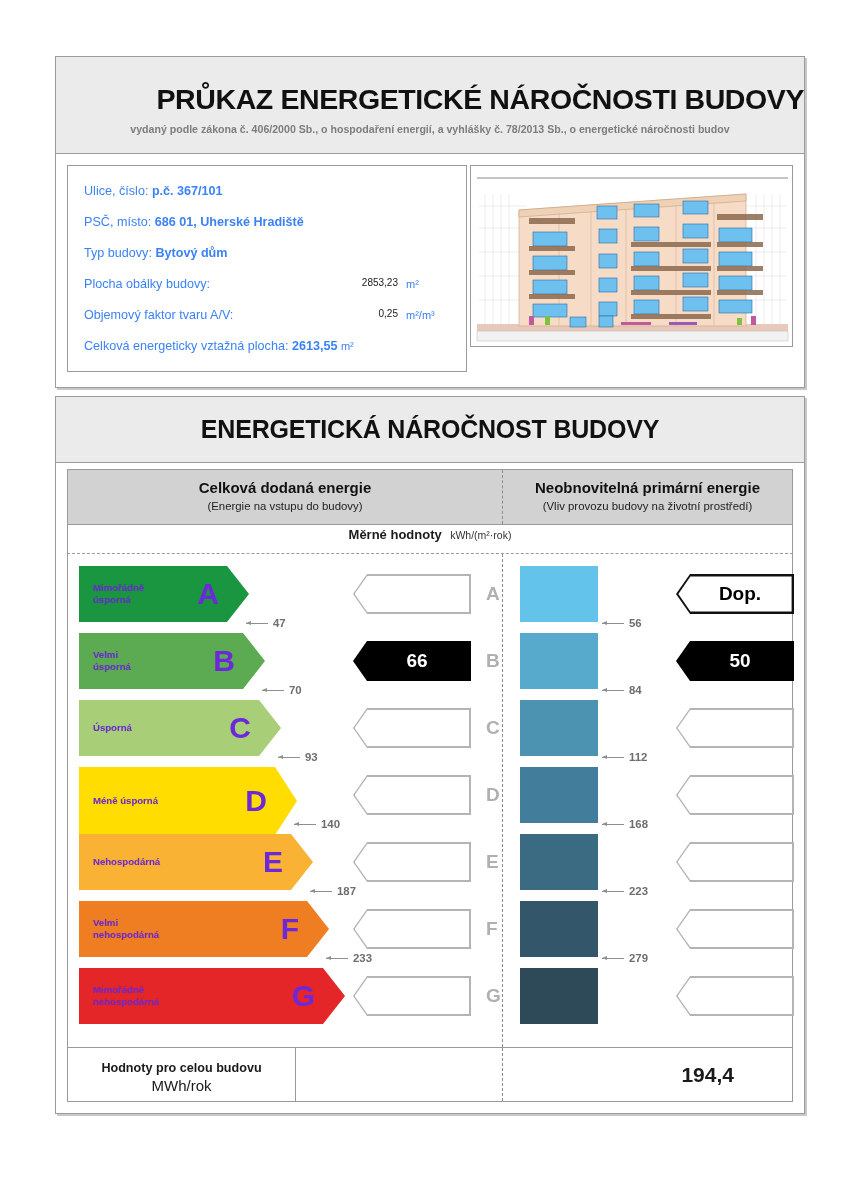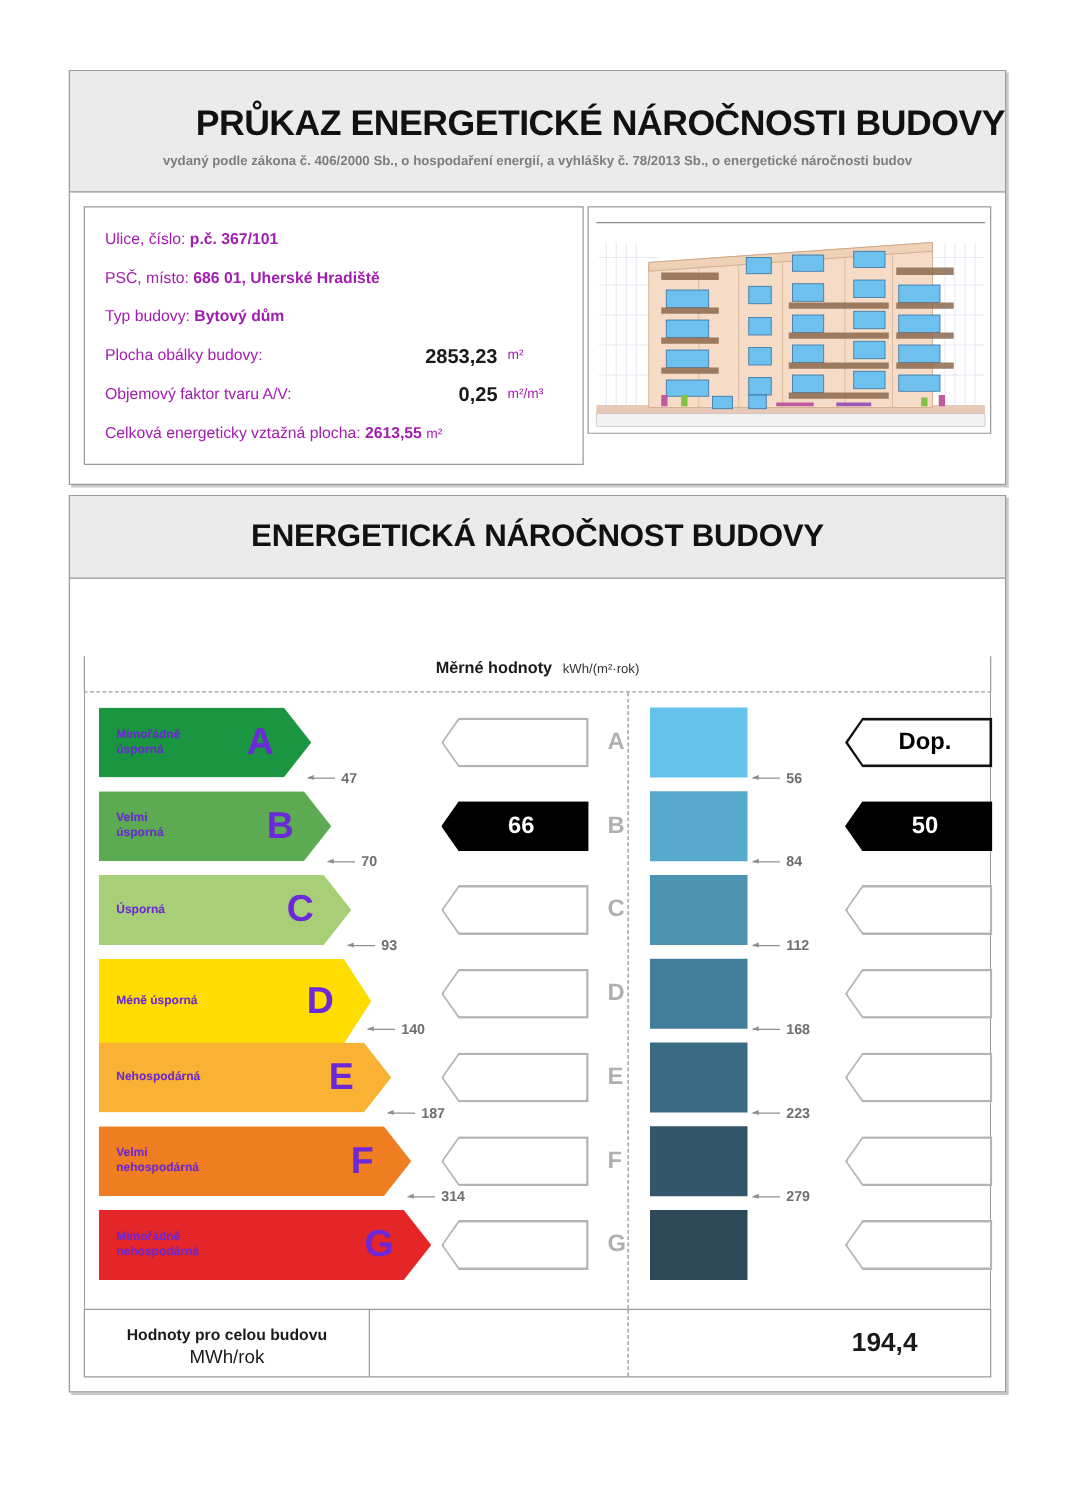--- a/index.html
+++ b/index.html
@@ -62,30 +62,30 @@
     width: 400px; height: 207px;
     border: 1px solid #9a9a9a;
     box-sizing: border-box;
     background: #fff;
   }
   .ident-row {
     position: absolute;
     left: 16px;
     font-size: 12.6px;
     white-space: nowrap;
-    color: #a21caf;
+    color: #3b82f6;
   }
   .ident-row .lbl { font-weight: normal; }
   .ident-row .val { font-weight: bold; }
   .ident-row .unit { font-weight: normal; font-size: 11px; }
   .ident-num {
     position: absolute;
     text-align: right;
-    font-weight: bold;
-    font-size: 16px;
+    font-weight: normal;
+    font-size: 10px;
   }
 
   .photo-box {
     position: absolute;
     left: 414px; top: 108px;
     width: 323px; height: 182px;
     border: 1px solid #9a9a9a;
     box-sizing: border-box;
     background: #ffffff;
     overflow: hidden;
@@ -436,20 +436,30 @@
       </svg>
     </div>
   </div>
 
   <div class="panel" id="panel-performance">
 
     <div class="section-band">
       <div class="section-title">ENERGETICKÁ NÁROČNOST BUDOVY</div>
     </div>
 
+    <div class="cols-head">
+      <div class="half left">
+        <div class="ch-title">Celková dodaná energie</div>
+        <div class="ch-sub">(Energie na vstupu do budovy)</div>
+      </div>
+      <div class="half right">
+        <div class="ch-title">Neobnovitelná primární energie</div>
+        <div class="ch-sub">(Vliv provozu budovy na životní prostředí)</div>
+      </div>
+    </div>
 
     <div class="measured-row">
       <span class="m-main">Měrné hodnoty</span>
       <span class="m-unit">kWh/(m²·rok)</span>
     </div>
 
     <div class="scale-area">
       <div class="vdivider"></div>
 
       <div class="class-arrow" style="left:11px; top:12px; width:170px; height:56px;">
@@ -490,21 +500,21 @@
         <div class="ca-desc">Mimořádně
 nehospodárná</div>
         <div class="ca-letter">G</div>
       </div>
 
       <div class="threshold" style="left:178px; top:63px;"><span class="tick"></span><span>47</span></div>
       <div class="threshold" style="left:194px; top:130px;"><span class="tick"></span><span>70</span></div>
       <div class="threshold" style="left:210px; top:197px;"><span class="tick"></span><span>93</span></div>
       <div class="threshold" style="left:226px; top:264px;"><span class="tick"></span><span>140</span></div>
       <div class="threshold" style="left:242px; top:331px;"><span class="tick"></span><span>187</span></div>
-      <div class="threshold" style="left:258px; top:398px;"><span class="tick"></span><span>314</span></div>
+      <div class="threshold" style="left:258px; top:398px;"><span class="tick"></span><span>233</span></div>
 
       <div class="hex empty" style="left:285px; top:20px;  width:118px; height:40px;">
           <div class="hx-fill"></div>
           <div class="hx-inner"></div>
         </div>
       <div class="hex-letter" style="left:418px; top:29px;">A</div>
 
       <div class="hex filled" style="left:285px; top:87px;  width:118px; height:40px;">
           <div class="hx-fill"></div>
           <span class="hx-val">66</span>

